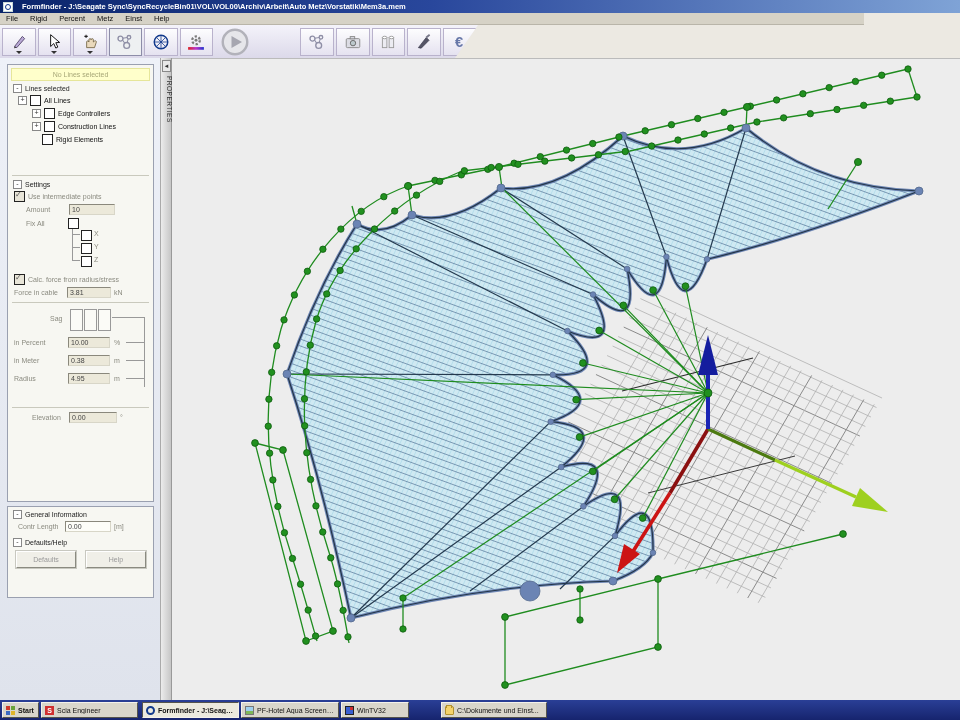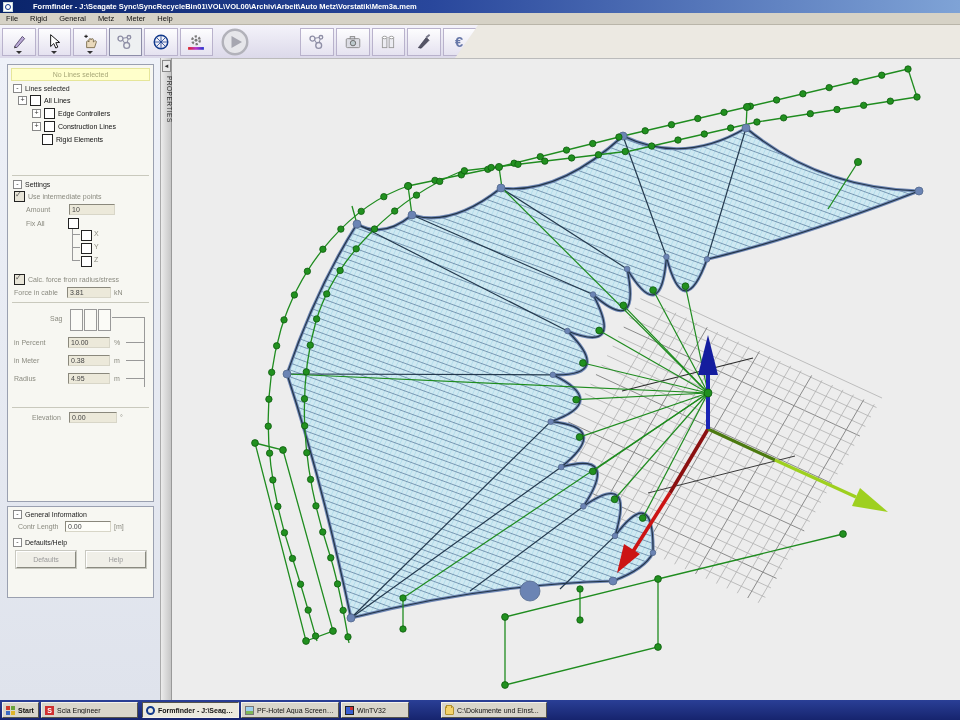--- a/index.html
+++ b/index.html
@@ -1,25 +1,25 @@
 <!DOCTYPE html>
 <html><head>
 <meta charset="utf-8">
 <style>
   html,body{margin:0;padding:0;background:#555;}
   .screen{position:relative;width:960px;height:720px;overflow:hidden;
     font-family:"Liberation Sans",sans-serif;background:#ece9e2;}
   
   .titlebar{position:absolute;left:0;top:0;width:960px;height:13px;
     background:linear-gradient(to right,#0a246a 0%,#29479c 45%,#7fa3d6 100%);
-    color:#fff;font-size:7.5px;font-weight:bold;display:flex;align-items:center;gap:20px;padding-left:3px;box-sizing:border-box;}
+    color:#fff;font-size:7.5px;font-weight:bold;display:flex;align-items:center;gap:9px;padding-left:3px;box-sizing:border-box;}
   .app-ico{width:8px;height:8px;background:#fff;border:1px solid #cdd;flex:0 0 auto;position:relative;}
   .app-ico:after{content:"";position:absolute;left:1px;top:1px;width:4px;height:4px;border:1px solid #123a8c;border-radius:50%;}
   
-  .menubar{position:absolute;left:0;top:13px;width:960px;height:12px;background:#d6d2c6;
+  .menubar{position:absolute;left:0;top:13px;width:864px;height:12px;background:#d6d2c6;
     border-bottom:1px solid #b9b5a9;display:flex;align-items:center;font-size:7.5px;color:#111;box-sizing:border-box;}
   .menu-item{padding:0 6px;cursor:default;}
   
   .toolzone{position:absolute;left:0;top:25px;width:960px;height:33px;}
   .toolband{position:absolute;left:0;top:0;width:478px;height:33px;
     background:linear-gradient(to bottom,#f4f3fa,#dcd9ea);
     clip-path:polygon(0 0,478px 0,455px 33px,0 33px);
     display:flex;align-items:center;padding-left:2px;box-sizing:border-box;}
   .tbtn{width:34px;height:28px;border:1px solid #b9b2cc;background:linear-gradient(#fdfdfe,#e5e2f0);
     margin-right:2px;position:relative;display:flex;align-items:center;justify-content:center;box-sizing:border-box;}
@@ -96,23 +96,23 @@
 <div class="screen">
 
   <div class="titlebar">
     <span class="app-ico"></span>
     <span>Formfinder - J:\Seagate Sync\SyncRecycleBin01\VOL\VOL00\Archiv\Arbeit\Auto Metz\Vorstatik\Mem3a.mem</span>
   </div>
 
   <div class="menubar">
     <span class="menu-item">File</span>
     <span class="menu-item">Rigid</span>
-    <span class="menu-item">General</span>
+    <span class="menu-item">Percent</span>
     <span class="menu-item">Metz</span>
-    <span class="menu-item">Meter</span>
+    <span class="menu-item">Einst</span>
     <span class="menu-item">Help</span>
   </div>
 
   <div class="toolzone">
     <div class="toolband" id="toolband">
         <div class="tbtn">
           <svg width="18" height="18" viewBox="0 0 16 16">
             <path d="M4 12 L11 3 L13 5 L6 13 Z" fill="#b9a9d6" stroke="#55476a" stroke-width="0.8"></path>
             <path d="M4 12 L6 13 L3.6 13.6 Z" fill="#333"></path>
           </svg>

